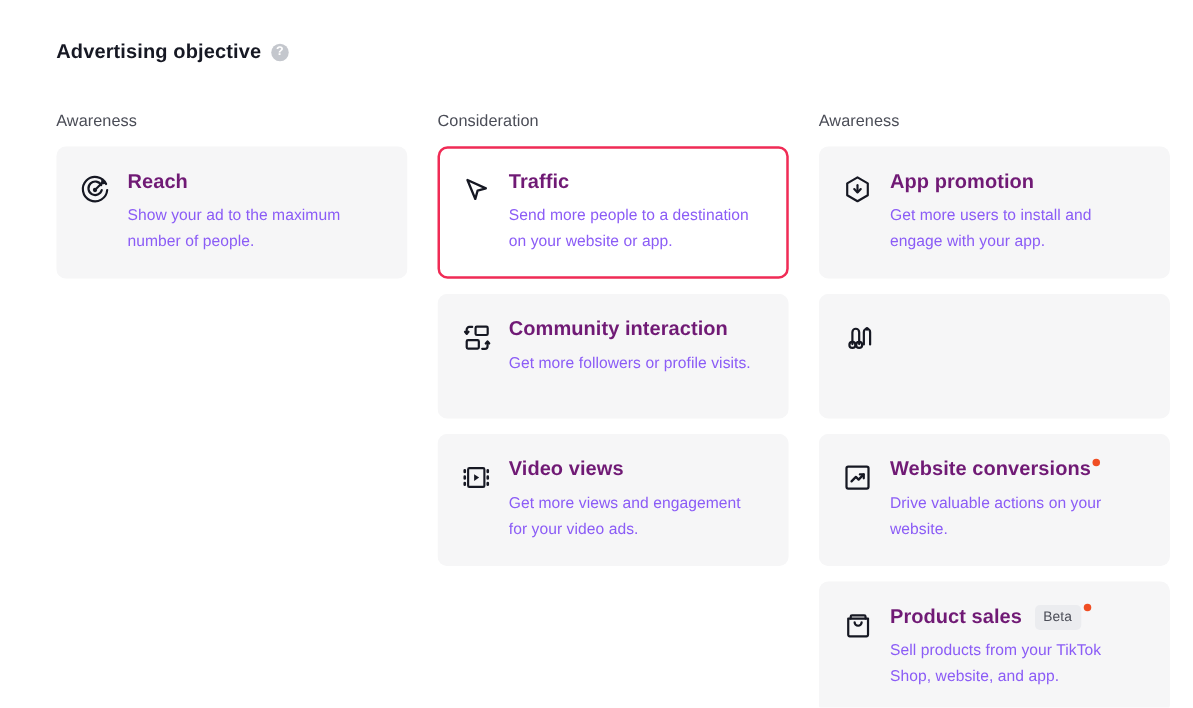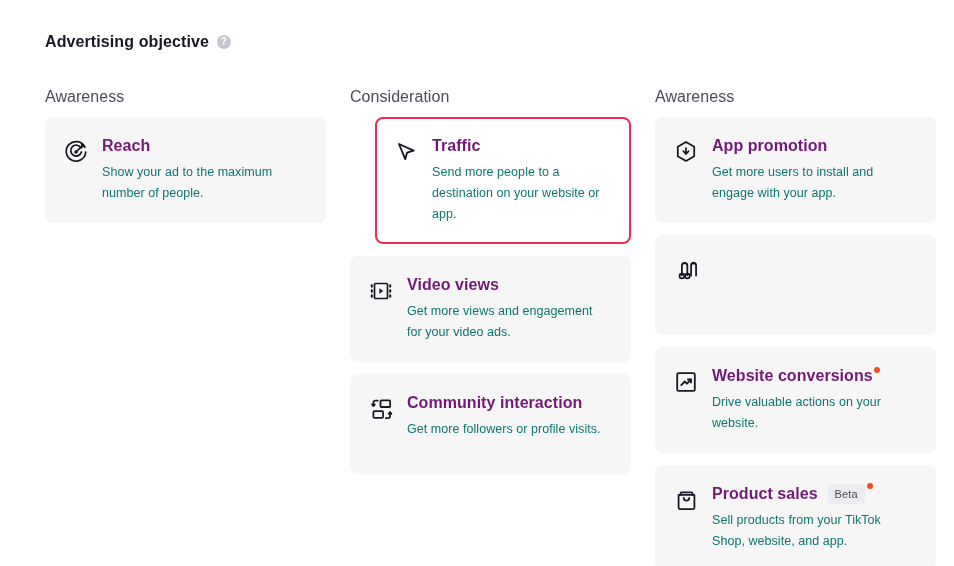--- a/index.html
+++ b/index.html
@@ -61,21 +61,21 @@
     top: 88px;
     width: 864px;
     display: flex;
     gap: 24px;
   }
   .column {
     width: 281px;
     flex: 0 0 281px;
   }
   .column-header {
-    font-size: 16px;
+    font-size: 13px;
     color: #4b4d57;
     line-height: 18px;
     margin-bottom: 11px;
     letter-spacing: 0.05px;
   }
 
   
   .card {
     position: relative;
     background: #f6f6f7;
@@ -85,21 +85,20 @@
     margin-bottom: 12px;
     display: flex;
     align-items: flex-start;
     cursor: pointer;
     min-height: 100px;
   }
   .card.selected {
     background: #ffffff;
     border: 2px solid #f02b55;
     padding: 17px 15px 17px 15px;
-    margin-left: 25px;
   }
 
   .card-icon {
     flex: 0 0 28px;
     width: 28px;
     height: 28px;
     margin-right: 12px;
     margin-top: 2px;
     display: flex;
     align-items: center;
@@ -152,21 +151,21 @@
     display: inline-flex;
     align-items: center;
     position: relative;
   }
   .beta-wrap .badge-dot {
     margin-left: 2px;
     margin-top: -1px;
   }
   .card-desc {
     font-size: 12.5px;
-    color: #0f766e;
+    color: #8b5cf6;
     line-height: 21px;
     letter-spacing: 0.05px;
     max-width: 200px;
   }
   .card.selected .card-desc { max-width: 210px; }
 </style>
 </head>
 <body>
 
 <div class="page">
@@ -203,55 +202,55 @@
           <div class="card-icon">
             <svg width="26" height="26" viewBox="0 0 24 24" fill="none" stroke="currentColor" stroke-width="1.7" stroke-linecap="round" stroke-linejoin="round">
               <path d="M5.5 4.6l13.6 6.2-6.1 1.7-1.7 6.1z"></path>
             </svg>
           </div>
           <div class="card-body">
             <div class="card-title-row">
               <span class="card-title">Traffic</span>
             </div>
             <div class="card-desc">Send more people to a destination on your website or app.</div>
-          </div>
-        </div>
-        <div class="card">
-          <div class="card-icon">
-            <svg width="24" height="24" viewBox="0 0 24 24" fill="none" stroke="currentColor" stroke-width="1.7" stroke-linecap="round" stroke-linejoin="round">
-              <rect x="5.5" y="4.5" width="13" height="15" rx="1"></rect>
-              <path d="M10.3 9.3l4 2.7-4 2.7z" fill="currentColor" stroke="none"></path>
-              <path d="M2.8 6.2v1.4M2.8 11.3v1.4M2.8 16.4v1.4M21.2 6.2v1.4M21.2 11.3v1.4M21.2 16.4v1.4" stroke-width="2.1"></path>
-            </svg>
-          </div>
-          <div class="card-body">
-            <div class="card-title-row">
-              <span class="card-title">Video views</span>
-            </div>
-            <div class="card-desc">Get more views and engagement for your video ads.</div>
           </div>
         </div>
         <div class="card">
           <div class="card-icon">
             <svg width="25" height="25" viewBox="0 0 24 24" fill="none" stroke="currentColor" stroke-width="1.7" stroke-linecap="round" stroke-linejoin="round">
               <rect x="11" y="3.2" width="9.3" height="6.4" rx="1"></rect>
               <rect x="4.2" y="13.6" width="9.3" height="6.4" rx="1"></rect>
               <path d="M8.4 3.4H6.2a2 2 0 0 0-2 2v3.1"></path>
               <path d="M2.9 7.1l1.3 1.6 1.4-1.6"></path>
               <path d="M16.1 20.2h2.1a2 2 0 0 0 2-2v-3.1"></path>
               <path d="M21.5 16.1L20.2 14.5l-1.4 1.6"></path>
             </svg>
           </div>
           <div class="card-body">
             <div class="card-title-row">
               <span class="card-title">Community interaction</span>
             </div>
             <div class="card-desc">Get more followers or profile visits.</div>
           </div>
         </div>
+        <div class="card">
+          <div class="card-icon">
+            <svg width="24" height="24" viewBox="0 0 24 24" fill="none" stroke="currentColor" stroke-width="1.7" stroke-linecap="round" stroke-linejoin="round">
+              <rect x="5.5" y="4.5" width="13" height="15" rx="1"></rect>
+              <path d="M10.3 9.3l4 2.7-4 2.7z" fill="currentColor" stroke="none"></path>
+              <path d="M2.8 6.2v1.4M2.8 11.3v1.4M2.8 16.4v1.4M21.2 6.2v1.4M21.2 11.3v1.4M21.2 16.4v1.4" stroke-width="2.1"></path>
+            </svg>
+          </div>
+          <div class="card-body">
+            <div class="card-title-row">
+              <span class="card-title">Video views</span>
+            </div>
+            <div class="card-desc">Get more views and engagement for your video ads.</div>
+          </div>
+        </div>
       </div>
       <div class="column">
         <div class="column-header">Awareness</div>
         <div class="card">
           <div class="card-icon">
             <svg width="26" height="26" viewBox="0 0 24 24" fill="none" stroke="currentColor" stroke-width="1.6" stroke-linecap="round" stroke-linejoin="round">
               <path d="M12 2.7l7.6 4.4v8.8L12 20.3l-7.6-4.4V7.1z"></path>
               <path d="M12 8.4v5.1"></path>
               <path d="M9.6 11.3L12 13.8l2.4-2.5"></path>
             </svg>

